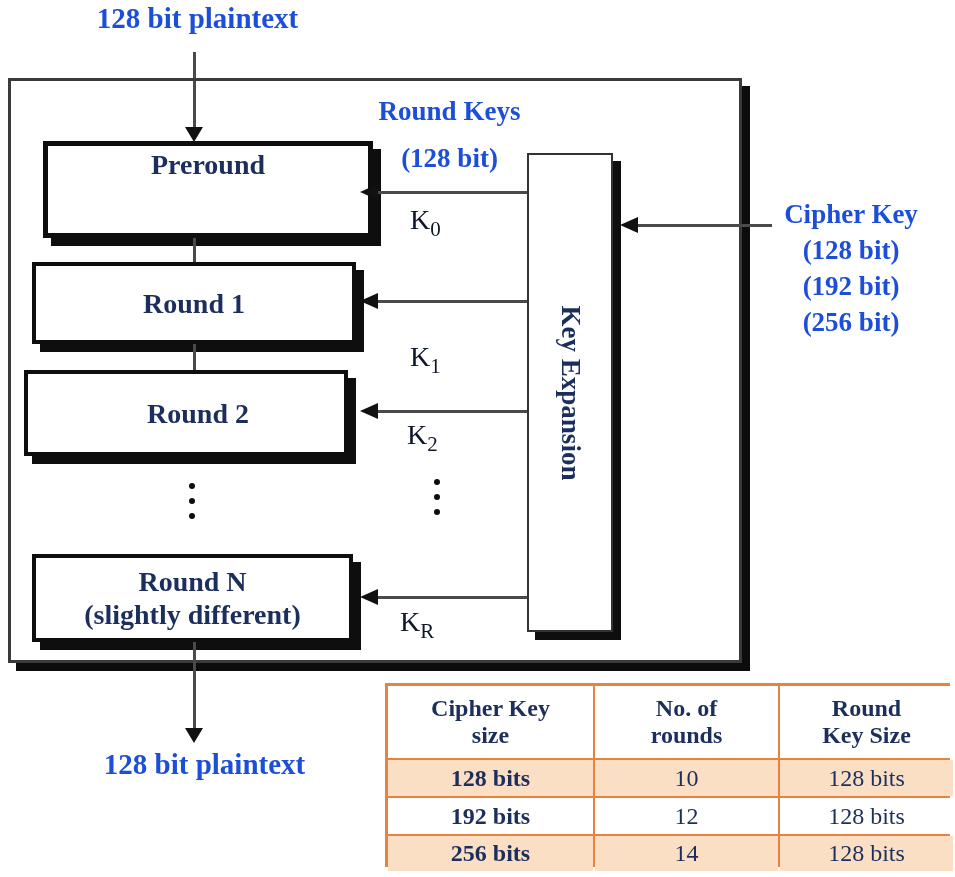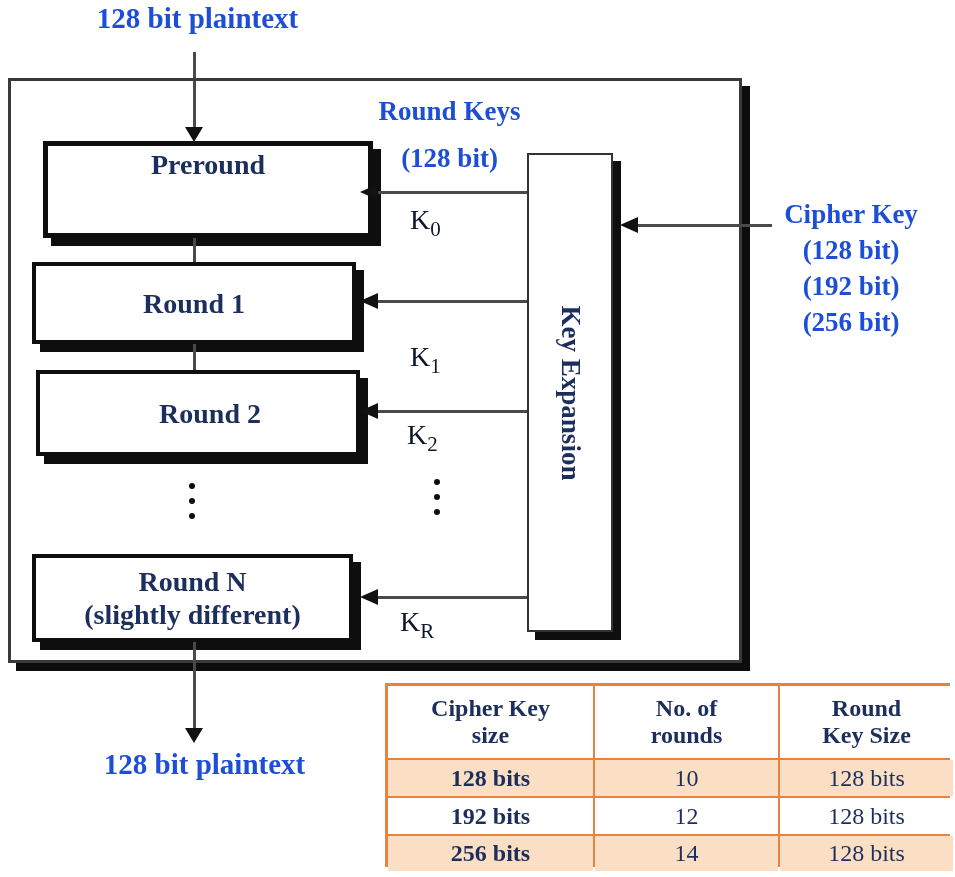--- a/index.html
+++ b/index.html
@@ -20,21 +20,21 @@
 
   
   .pbox{
     box-sizing:border-box;background:#ffffff;border:4px solid #0e0e0e;
     box-shadow:8px 8px 0 #0e0e0e;display:flex;flex-direction:column;
     align-items:center;justify-content:center;text-align:center;
     font-weight:bold;font-size:28px;line-height:33px;color:#1c2e5c;
   }
   .preround{left:43px;top:141px;width:330px;height:97px;border-width:5px;justify-content:flex-start;padding-top:2px;}
   .round1{left:32px;top:262px;width:324px;height:82px;}
-  .round2{left:36px;top:370px;width:324px;height:86px;padding-left:24px;}
+  .round2{left:24px;top:370px;width:324px;height:86px;padding-left:24px;}
   .roundN{left:32px;top:554px;width:321px;height:88px;}
 
   .keyexp{
     left:527px;top:153px;width:86px;height:479px;box-sizing:border-box;
     background:#ffffff;border:2px solid #333;box-shadow:8px 8px 0 #0e0e0e;
   }
   .keyexp-label{
     position:absolute;left:50%;top:50%;
     transform:translate(-50%,-50%) rotate(90deg);
     white-space:nowrap;font-weight:bold;font-size:27px;color:#1c2e5c;

